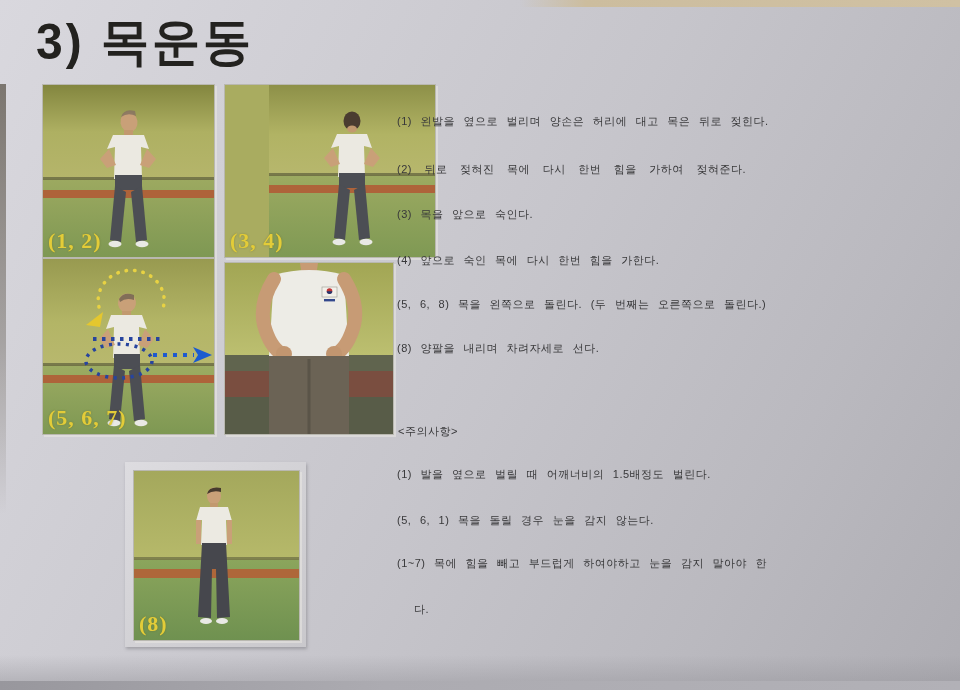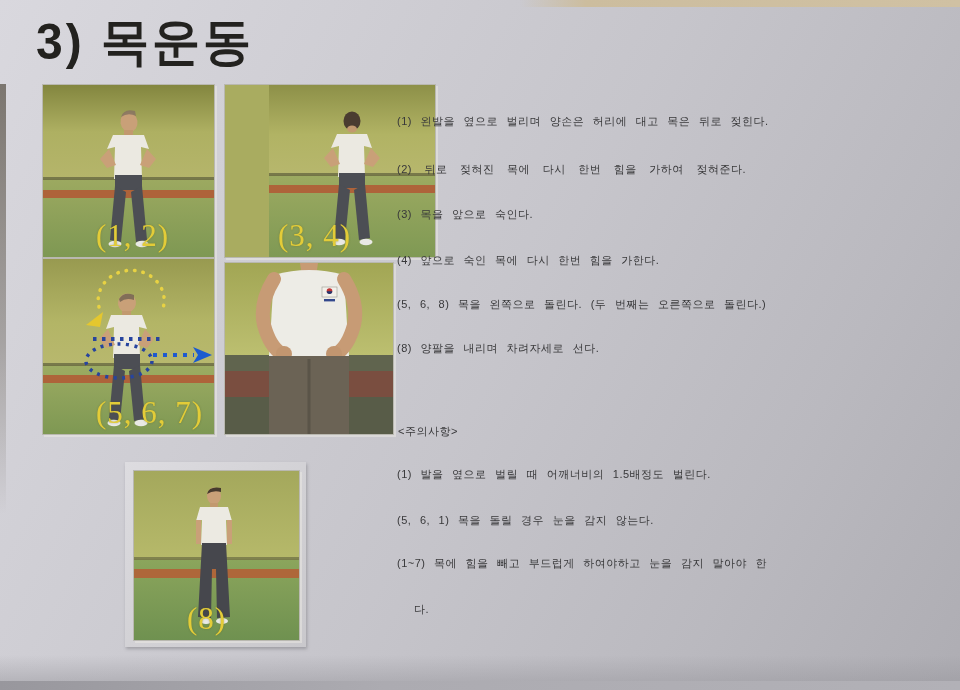--- a/index.html
+++ b/index.html
@@ -31,24 +31,23 @@
   .photo{
     position:absolute;overflow:hidden;
     border:1px solid #b9b8b0;
     box-shadow:2px 2px 0 rgba(235,234,228,.5);
     background:#a9ac60;
   }
   .photo svg{display:block;}
   .photo-label{
     position:absolute;left:5px;bottom:3px;
     font-family:"Liberation Serif","DejaVu Serif",serif;
-    font-weight:normal;font-size:31px;color:#e3cc38;
+    font-weight:bold;font-size:22px;color:#e3cc38;
     text-shadow:0 0 2px rgba(90,90,30,.45);
     letter-spacing:1px;
-    margin-left:48px;
   }
   #photo5-frame{
     position:absolute;left:125px;top:462px;width:181px;height:185px;
     background:linear-gradient(135deg,#dddce0,#c9c8cc);
     box-shadow:1px 2px 3px rgba(80,80,85,.35);
   }
   #photo5{left:8px;top:8px;}
 
   .text-col div{position:absolute;color:#38383a;font-size:11px;line-height:23px;
     letter-spacing:.5px;word-spacing:5px;white-space:nowrap;}

